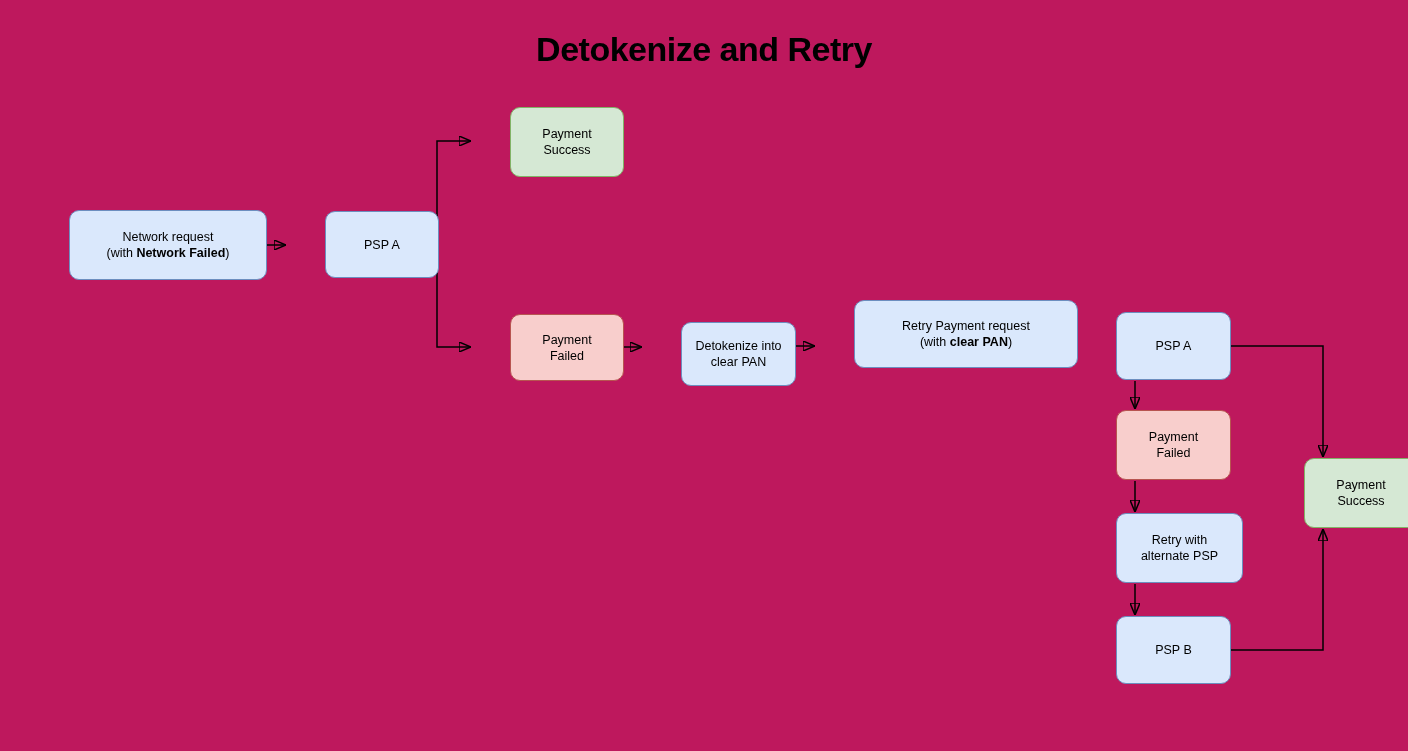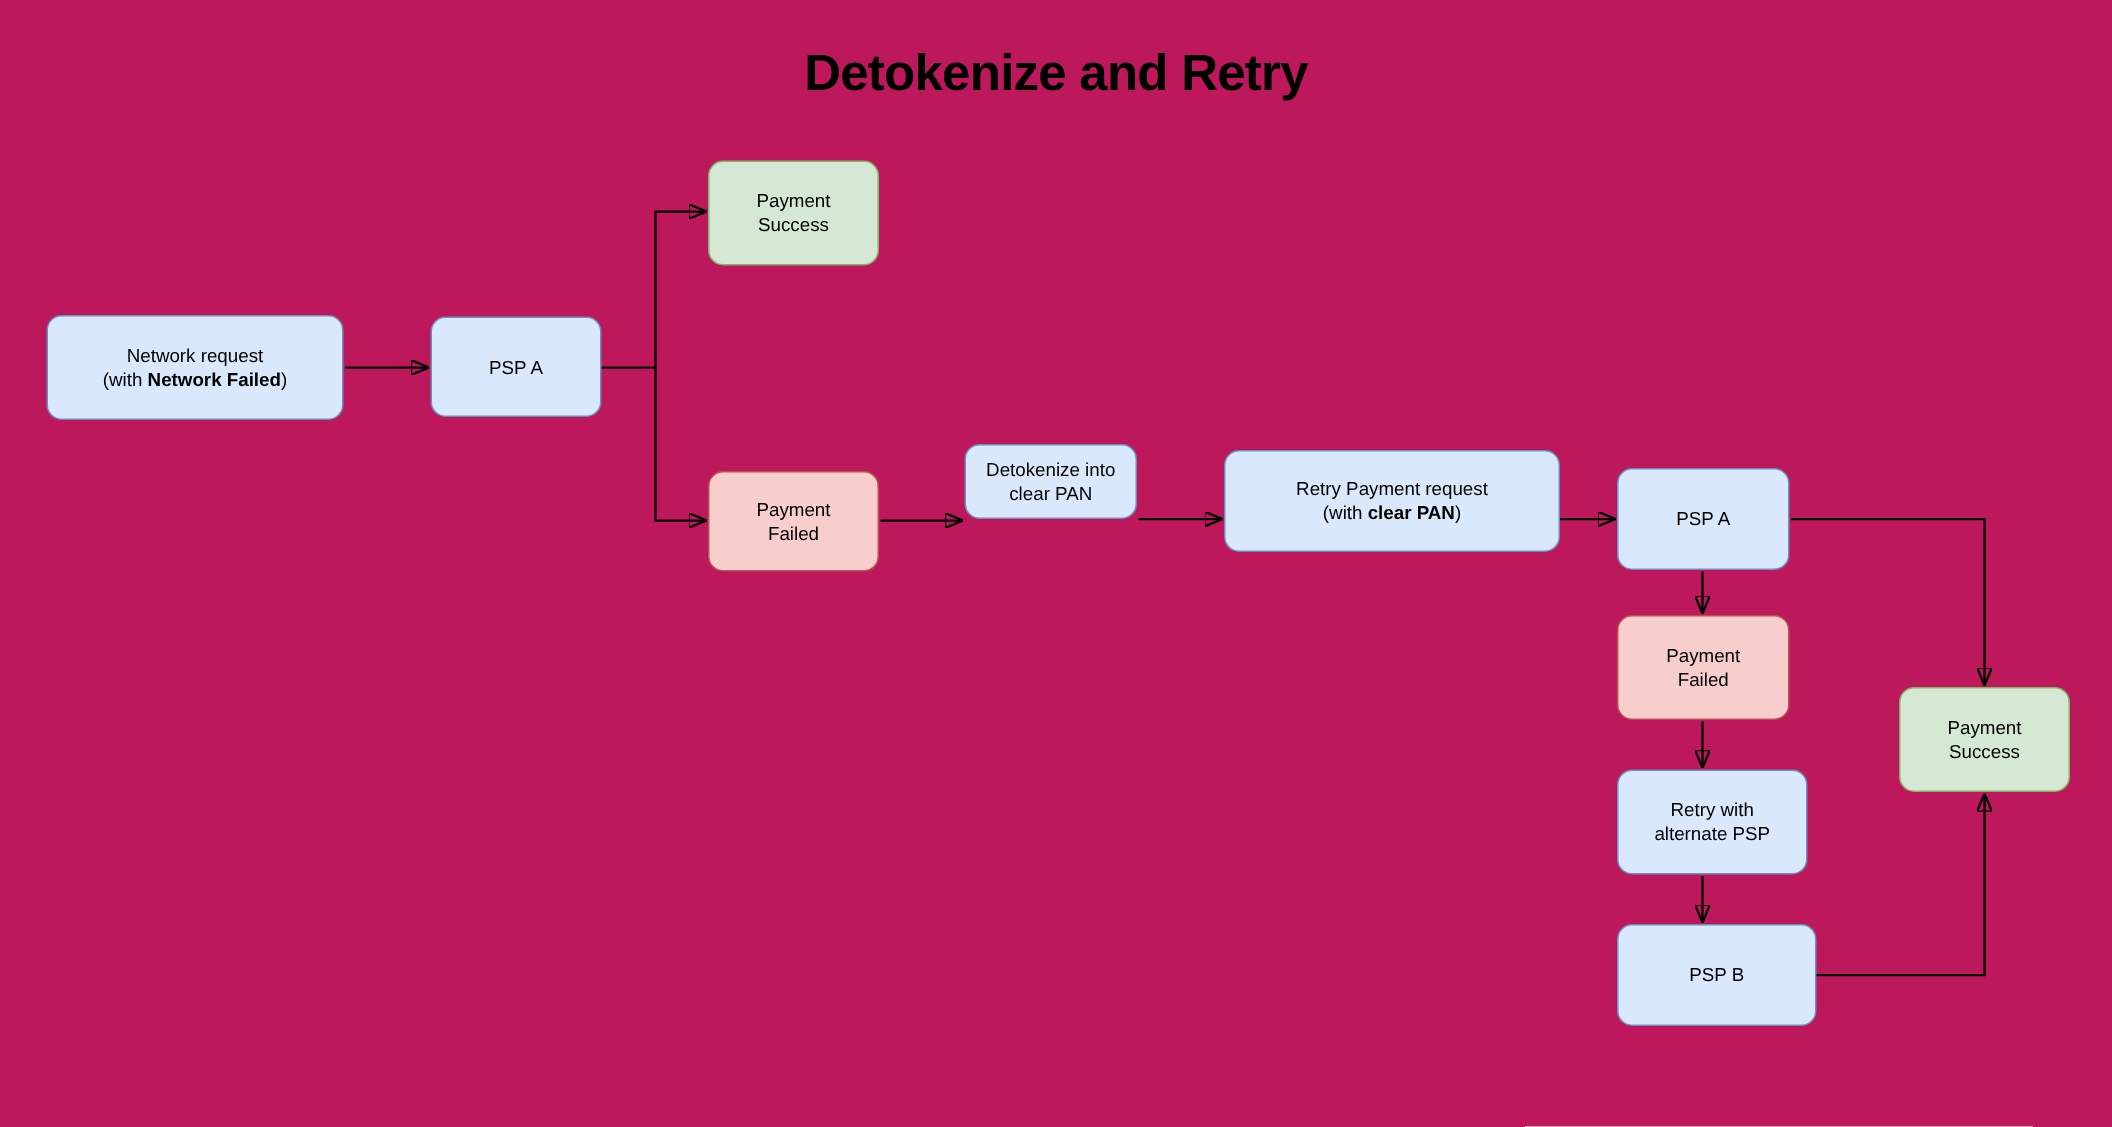--- a/index.html
+++ b/index.html
@@ -15,21 +15,21 @@
   }
   .title{
     position:absolute;left:0;right:0;top:30px;text-align:center;
     font-size:34px;font-weight:bold;letter-spacing:-0.5px;
   }
   .edges{position:absolute;left:0;top:0;width:1408px;height:751px;pointer-events:none;}
   .edges path{fill:none;stroke:var(--arrow);stroke-width:1.5;}
   .node{
     position:absolute;box-sizing:border-box;border-radius:10px;border:1px solid;
     display:flex;flex-direction:column;align-items:center;justify-content:center;
-    text-align:center;font-size:12.5px;line-height:16px;padding:4px;
+    text-align:center;font-size:12.5px;line-height:16px;padding:4px;margin-left:38px;
   }
   .node.blue{background:var(--blue_fill);border-color:var(--blue_stroke);}
   .node.green{background:var(--green_fill);border-color:var(--green_stroke);}
   .node.red{background:var(--red_fill);border-color:var(--red_stroke);}
   .ln{display:block;}
 </style>
 </head>
 <body>
 
 <div class="canvas">
@@ -67,21 +67,21 @@
   <div class="node green" style="left:472px;top:107px;width:114px;height:70px">
     <span class="ln">Payment</span>
     <span class="ln">Success</span>
   </div>
 
   <div class="node red" style="left:472px;top:314px;width:114px;height:67px">
     <span class="ln">Payment</span>
     <span class="ln">Failed</span>
   </div>
 
-  <div class="node blue" style="left:643px;top:296px;width:115px;height:50px">
+  <div class="node blue" style="left:643px;top:322px;width:115px;height:64px">
     <span class="ln">Detokenize into</span>
     <span class="ln">clear PAN</span>
   </div>
 
   <div class="node blue" style="left:816px;top:300px;width:224px;height:68px">
     <span class="ln">Retry Payment request</span>
     <span class="ln"><span>(with </span><b>clear PAN</b><span>)</span></span>
   </div>
 
   <div class="node blue" style="left:1078px;top:312px;width:115px;height:68px">
@@ -91,21 +91,21 @@
   <div class="node red" style="left:1078px;top:410px;width:115px;height:70px">
     <span class="ln">Payment</span>
     <span class="ln">Failed</span>
   </div>
 
   <div class="node blue" style="left:1078px;top:513px;width:127px;height:70px">
     <span class="ln">Retry with</span>
     <span class="ln">alternate PSP</span>
   </div>
 
-  <div class="node blue" style="left:1078px;top:616px;width:133px;height:68px">
+  <div class="node blue" style="left:1078px;top:616px;width:115px;height:68px">
     <span class="ln">PSP B</span>
   </div>
 
   <div class="node green" style="left:1266px;top:458px;width:114px;height:70px">
     <span class="ln">Payment</span>
     <span class="ln">Success</span>
   </div>
 
 </div>
 

